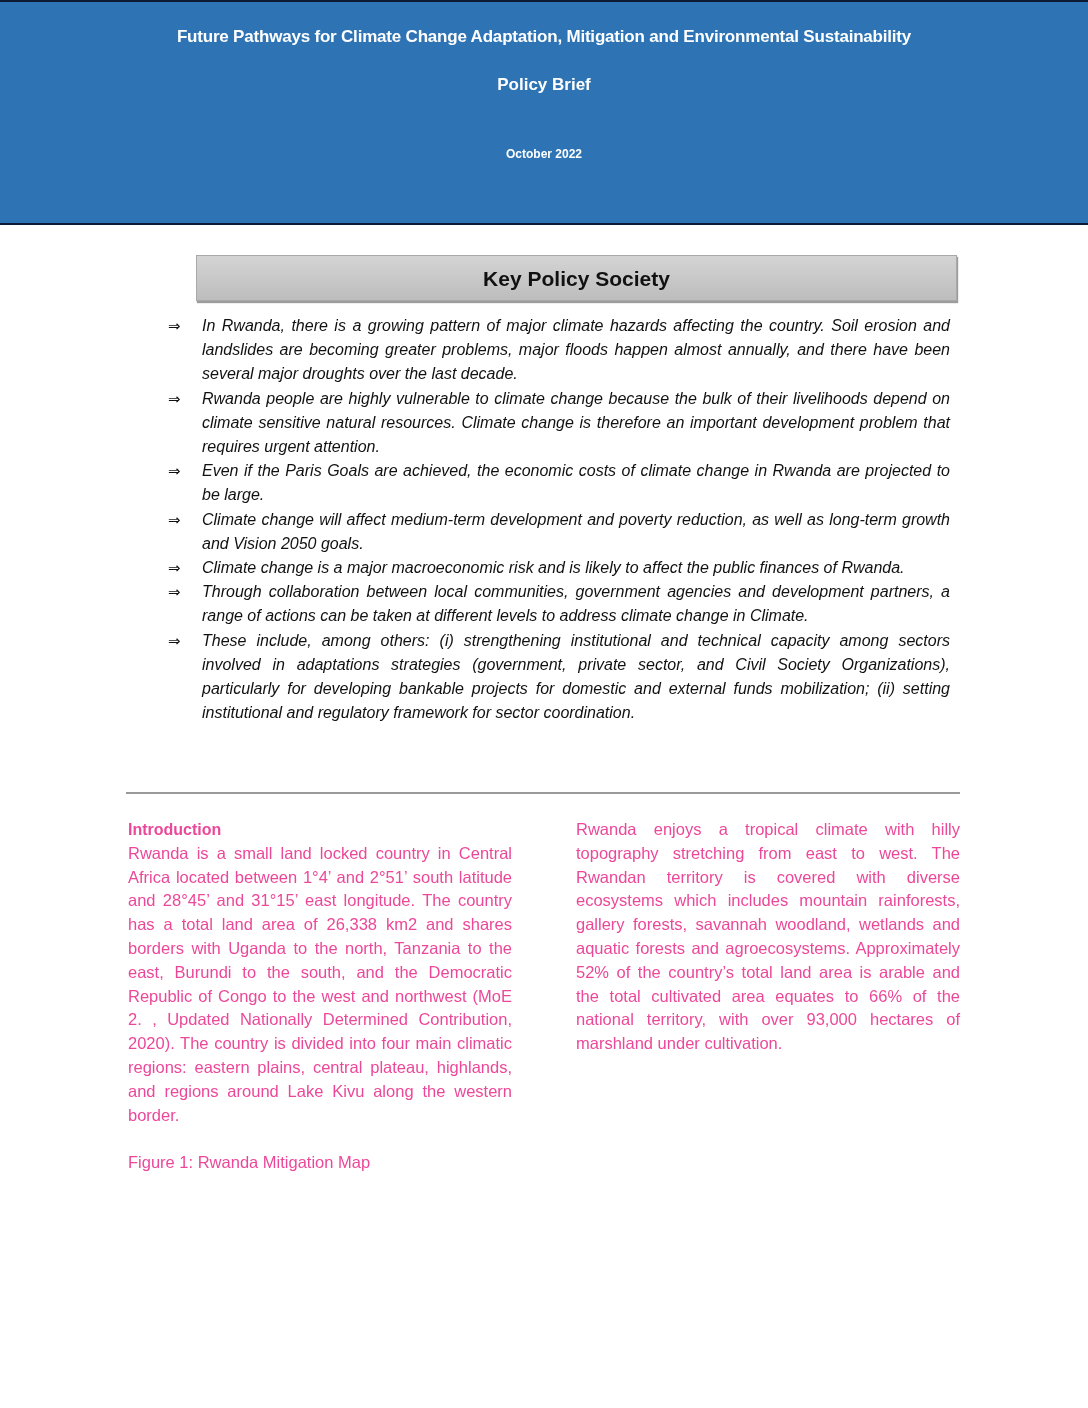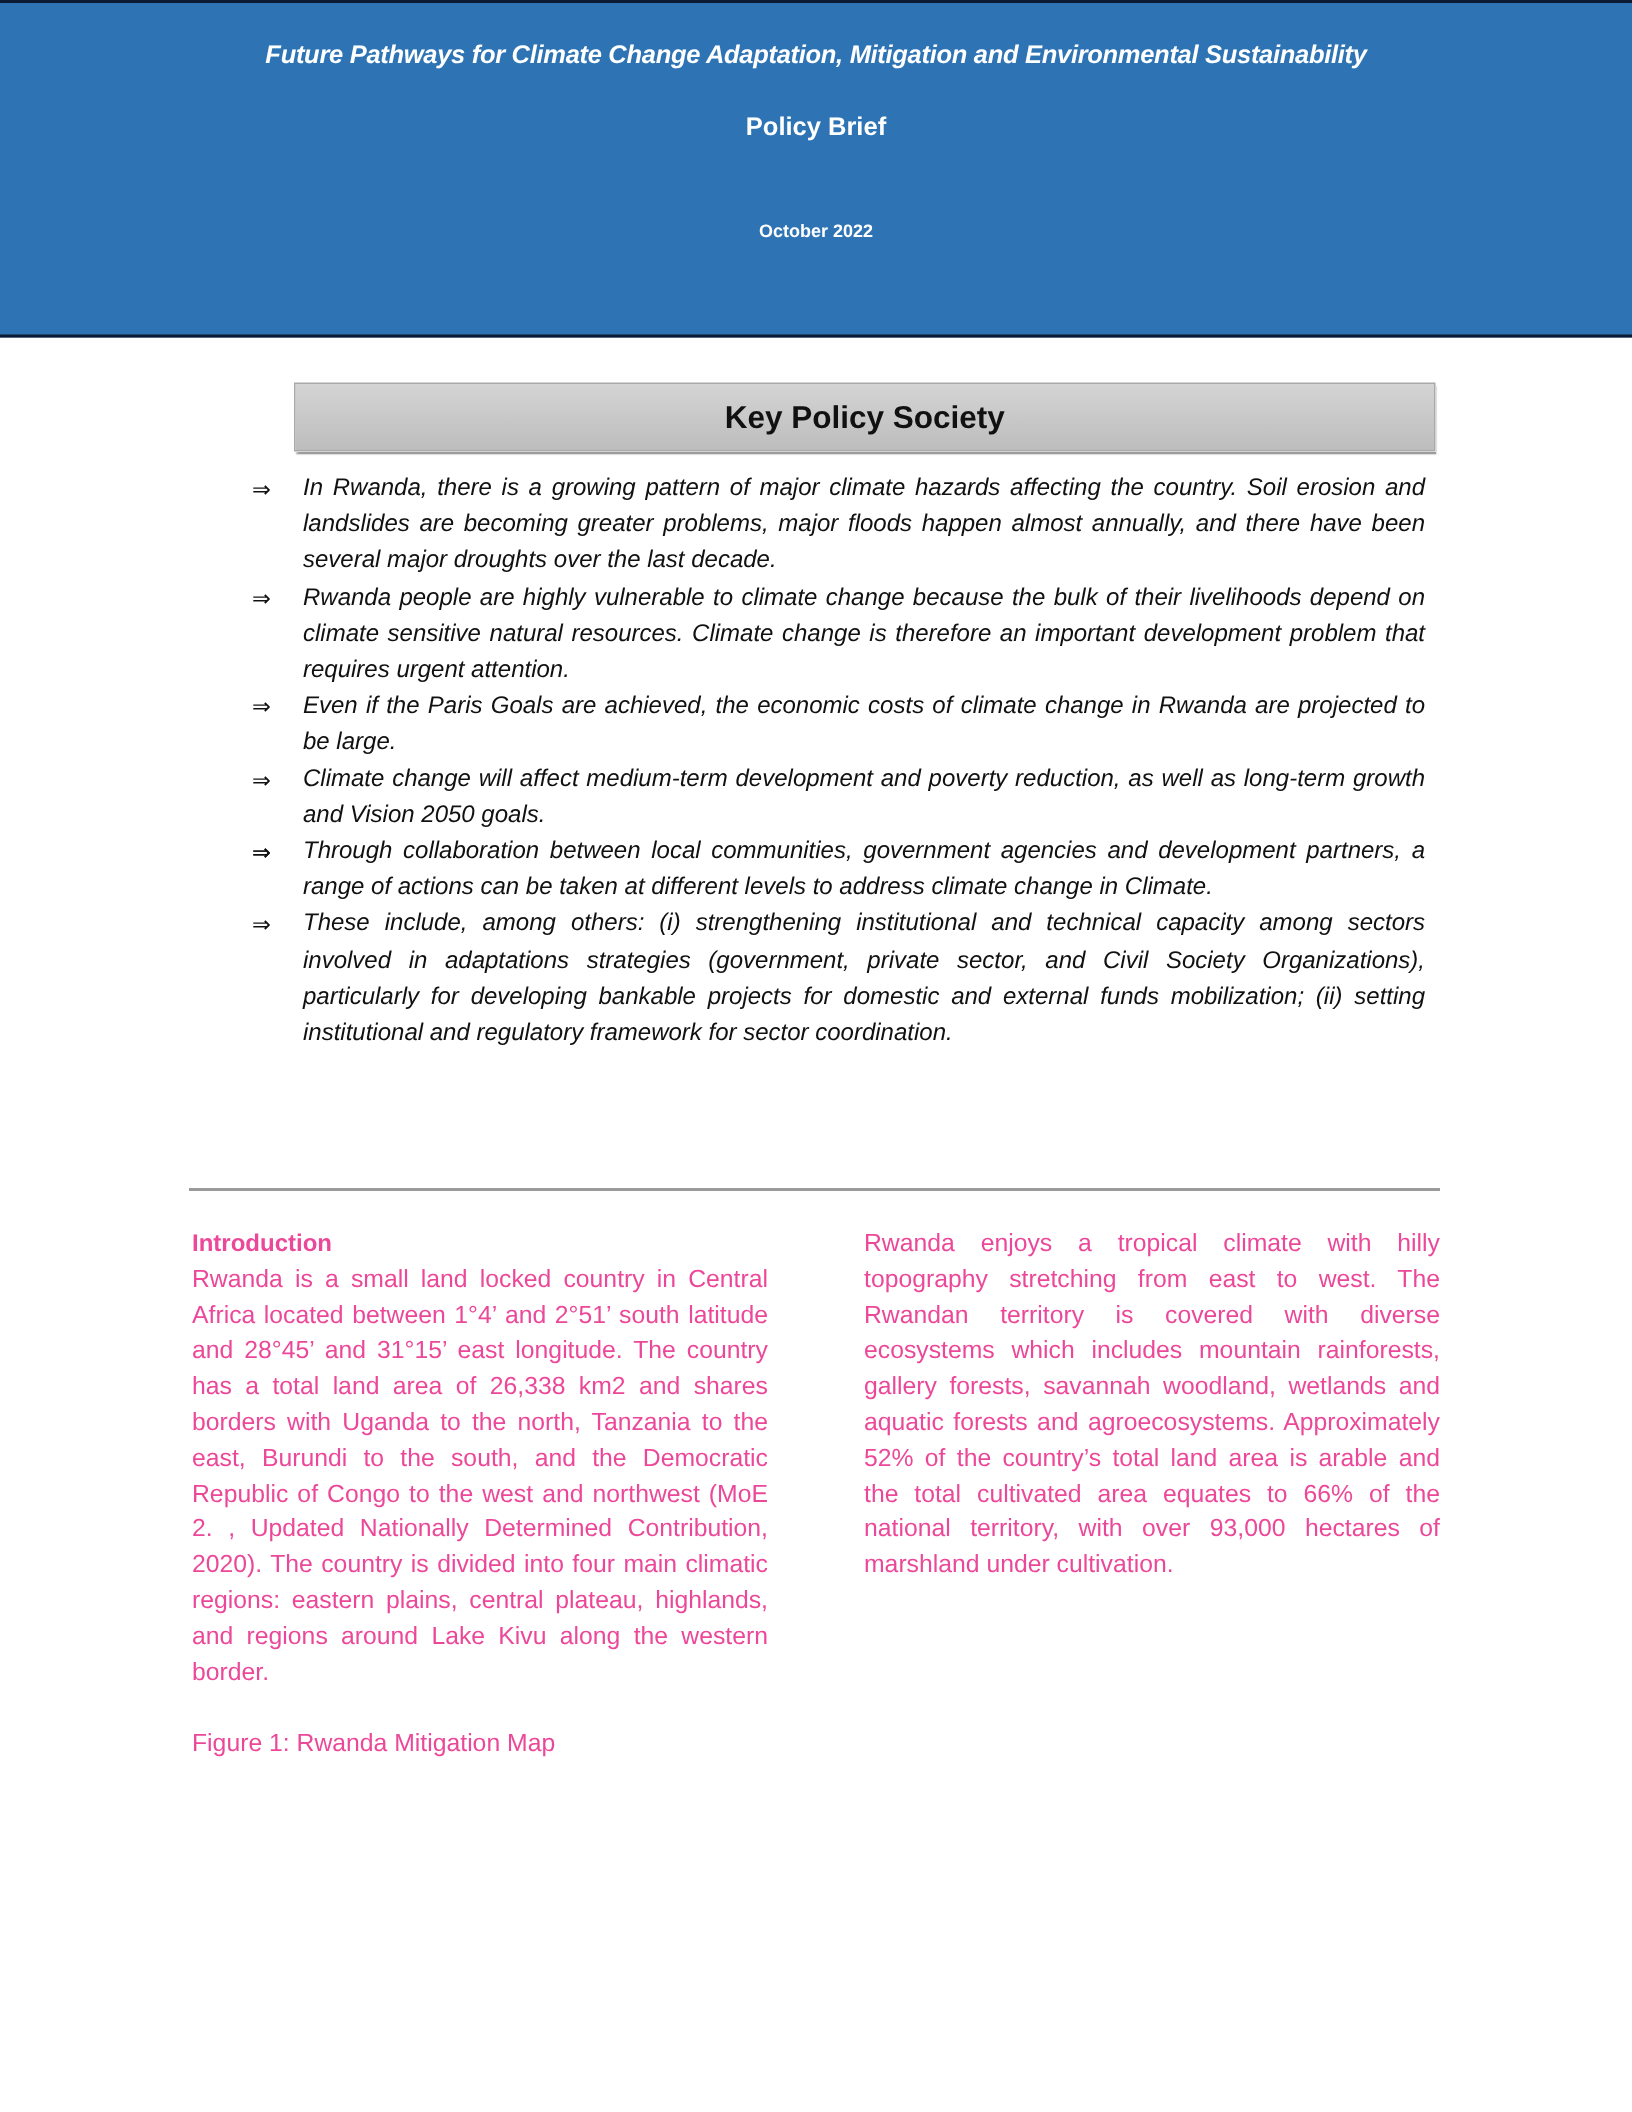--- a/index.html
+++ b/index.html
@@ -23,21 +23,20 @@
       border-top: 2px solid #0d1a33;
       border-bottom: 2px solid #0d1a33;
       color: #ffffff;
       text-align: center;
     }
     .header-subtitle {
       position: absolute;
       left: 0; right: 0;
       top: 25px;
       font-size: 17px;
-      font-style: italic;
       font-weight: bold;
       letter-spacing: -0.2px;
     }
     .header-doc-type {
       position: absolute;
       left: 0; right: 0;
       top: 73px;
       font-size: 17px;
       font-weight: bold;
     }
@@ -146,20 +145,21 @@
   <li class="kpm-item">
     <span class="kpm-arrow">⇒</span>
     <span>Even if the Paris Goals are achieved, the economic costs of climate change in Rwanda are projected to be large.</span>
   </li>
   <li class="kpm-item">
     <span class="kpm-arrow">⇒</span>
     <span>Climate change will affect medium-term development and poverty reduction, as well as long-term growth and Vision 2050 goals.</span>
   </li>
   <li class="kpm-item">
     <span class="kpm-arrow">⇒</span>
+    <span>Climate change is a major macroeconomic risk and is likely to affect the public finances of Rwanda.</span>
   </li>
   <li class="kpm-item">
     <span class="kpm-arrow">⇒</span>
     <span>Through collaboration between local communities, government agencies and development partners, a range of actions can be taken at different levels to address climate change in Climate.</span>
   </li>
   <li class="kpm-item">
     <span class="kpm-arrow">⇒</span>
     <span>These include, among others: (i) strengthening institutional and technical capacity among sectors involved in adaptations strategies (government, private sector, and Civil Society Organizations), particularly for developing bankable projects for domestic and external funds mobilization; (ii) setting institutional and regulatory framework for sector coordination.</span>
   </li>
 </ul>

